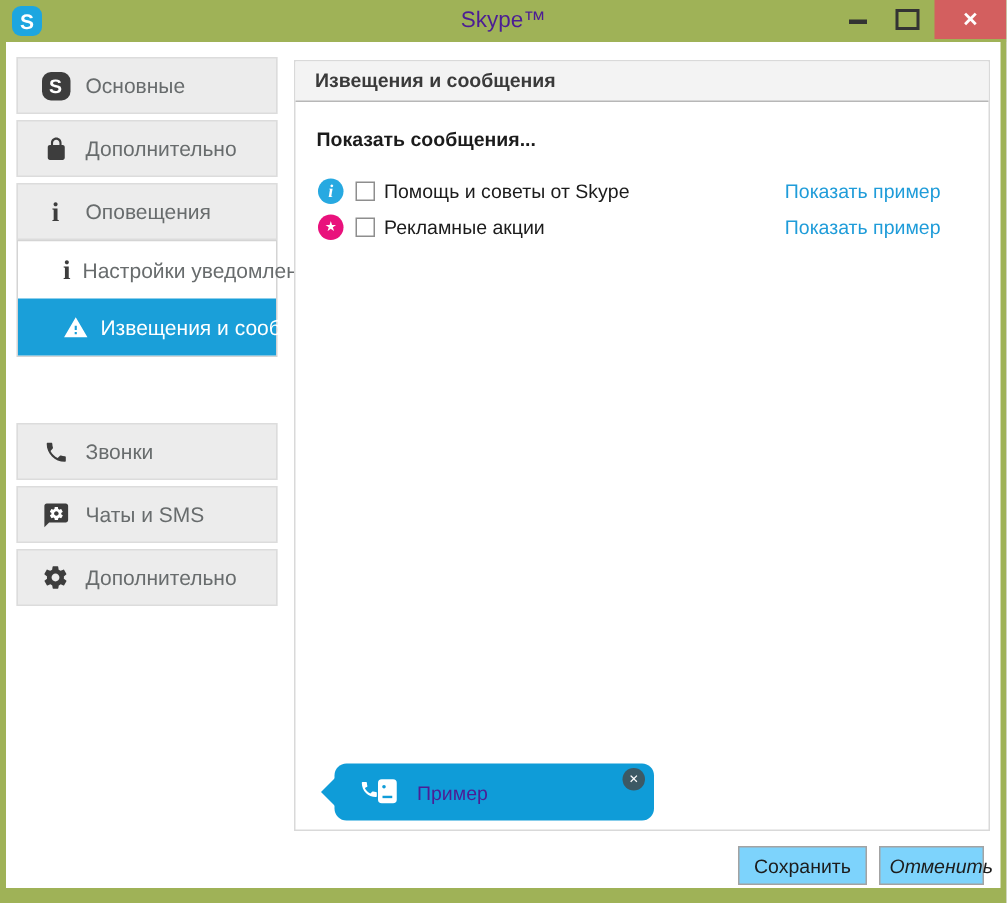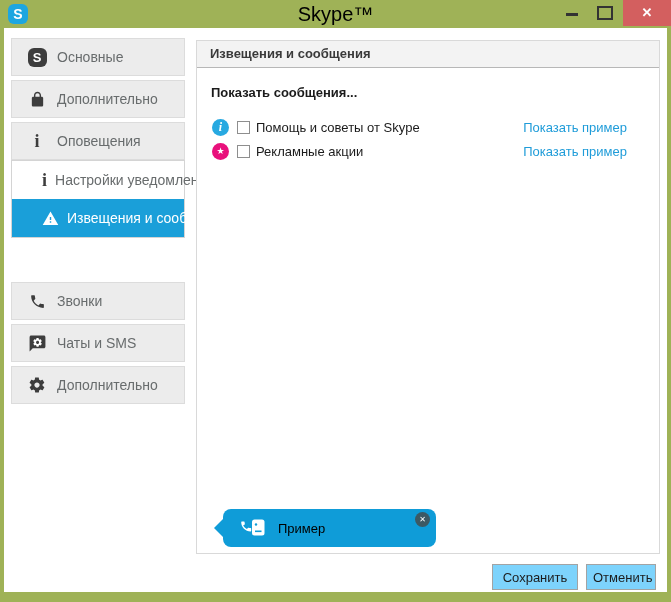--- a/index.html
+++ b/index.html
@@ -2,21 +2,21 @@
 <html><head>
 <meta charset="utf-8">
 <style>
   html,body{margin:0;padding:0;background:#d8d8d8;font-family:"Liberation Sans",sans-serif;}
   .window{position:relative;width:671px;height:602px;background:#9fb257;overflow:hidden;}
   
   .titlebar{position:absolute;left:0;top:0;width:671px;height:28px;background:#9fb257;}
   .app-icon{position:absolute;left:8px;top:4px;width:20px;height:20px;border-radius:6px;background:#1da6e0;
     color:#fff;font-weight:bold;font-size:14px;text-align:center;line-height:20px;}
   .title-text{position:absolute;left:0;top:0;width:100%;height:28px;line-height:28px;text-align:center;
-    color:#000000;font-size:20px;}
+    color:#4c1d95;font-size:15px;}
   .ctl{position:absolute;top:0;height:26px;cursor:default;}
   .ctl-min{left:558px;width:28px;}
   .ctl-min .dash{position:absolute;left:8px;top:13px;width:12px;height:3px;background:#333;}
   .ctl-max{left:590px;width:28px;}
   .ctl-max .box{position:absolute;left:7px;top:6px;width:12px;height:10px;border:2px solid #333;}
   .ctl-close{left:623px;width:48px;background:#d35f5f;color:#fff;text-align:center;line-height:26px;
     font-size:13px;font-weight:bold;}
   
   .client{position:absolute;left:4px;top:28px;width:663px;height:564px;background:#ffffff;}
   
@@ -49,29 +49,29 @@
   .circle-ic.star{background:#e9117c;font-size:9px;line-height:17px;}
   .opt-row input[type=checkbox]{appearance:none;-webkit-appearance:none;width:13px;height:13px;
     border:1px solid #8e8e8e;background:#fff;margin:0 6px 0 0;cursor:pointer;}
   .opt-label{font-size:13px;color:#1b1b1b;cursor:pointer;}
   .opt-link{margin-left:auto;font-size:13px;color:#1f9cd9;text-decoration:none;cursor:pointer;}
   
   .tooltip{position:absolute;left:26px;top:468px;width:213px;height:38px;background:#0f9cd8;border-radius:8px;
     display:flex;align-items:center;padding-left:16px;box-sizing:border-box;}
   .tooltip .arrow{position:absolute;left:-9px;top:50%;margin-top:-10px;width:0;height:0;
     border-top:10px solid transparent;border-bottom:10px solid transparent;border-right:10px solid #0f9cd8;}
-  .tooltip .t-label{color:#000000;font-size:13px;margin-left:12px;}
+  .tooltip .t-label{color:#4c1d95;font-size:13px;margin-left:12px;}
   .tooltip .t-close{position:absolute;right:6px;top:3px;width:15px;height:15px;border-radius:50%;
     background:#3c5964;color:#fff;font-size:8px;line-height:15px;text-align:center;cursor:pointer;}
   
   .btn{position:absolute;top:536px;height:26px;background:#7dd3fc;border:1px solid #a3a3a3;
     font-size:13px;color:#1c1c1c;text-align:center;line-height:24px;box-sizing:border-box;cursor:pointer;
     font-family:"Liberation Sans",sans-serif;}
   .btn-save{left:488px;width:86px;}
-  .btn-cancel{left:582px;width:70px;}
+  .btn-cancel{left:582px;width:70px;font-style:italic;}
   svg{display:block;}
   .hidden-defs{position:absolute;width:0;height:0;overflow:hidden;}
 </style>
 </head>
 <body>
 
 <svg class="hidden-defs" aria-hidden="true">
   <defs>
     <path id="p-lock" d="M18 8h-1V6c0-2.8-2.2-5-5-5S7 3.2 7 6v2H6c-1.1 0-2 .9-2 2v10c0 1.1.9 2 2 2h12c1.1 0 2-.9 2-2V10c0-1.1-.9-2-2-2zM9 6c0-1.7 1.3-3 3-3s3 1.3 3 3v2H9V6z"></path>
     <path id="p-warning" d="M1 21h22L12 2 1 21zm12-3h-2v-2h2v2zm0-4h-2v-4h2v4z"></path>

